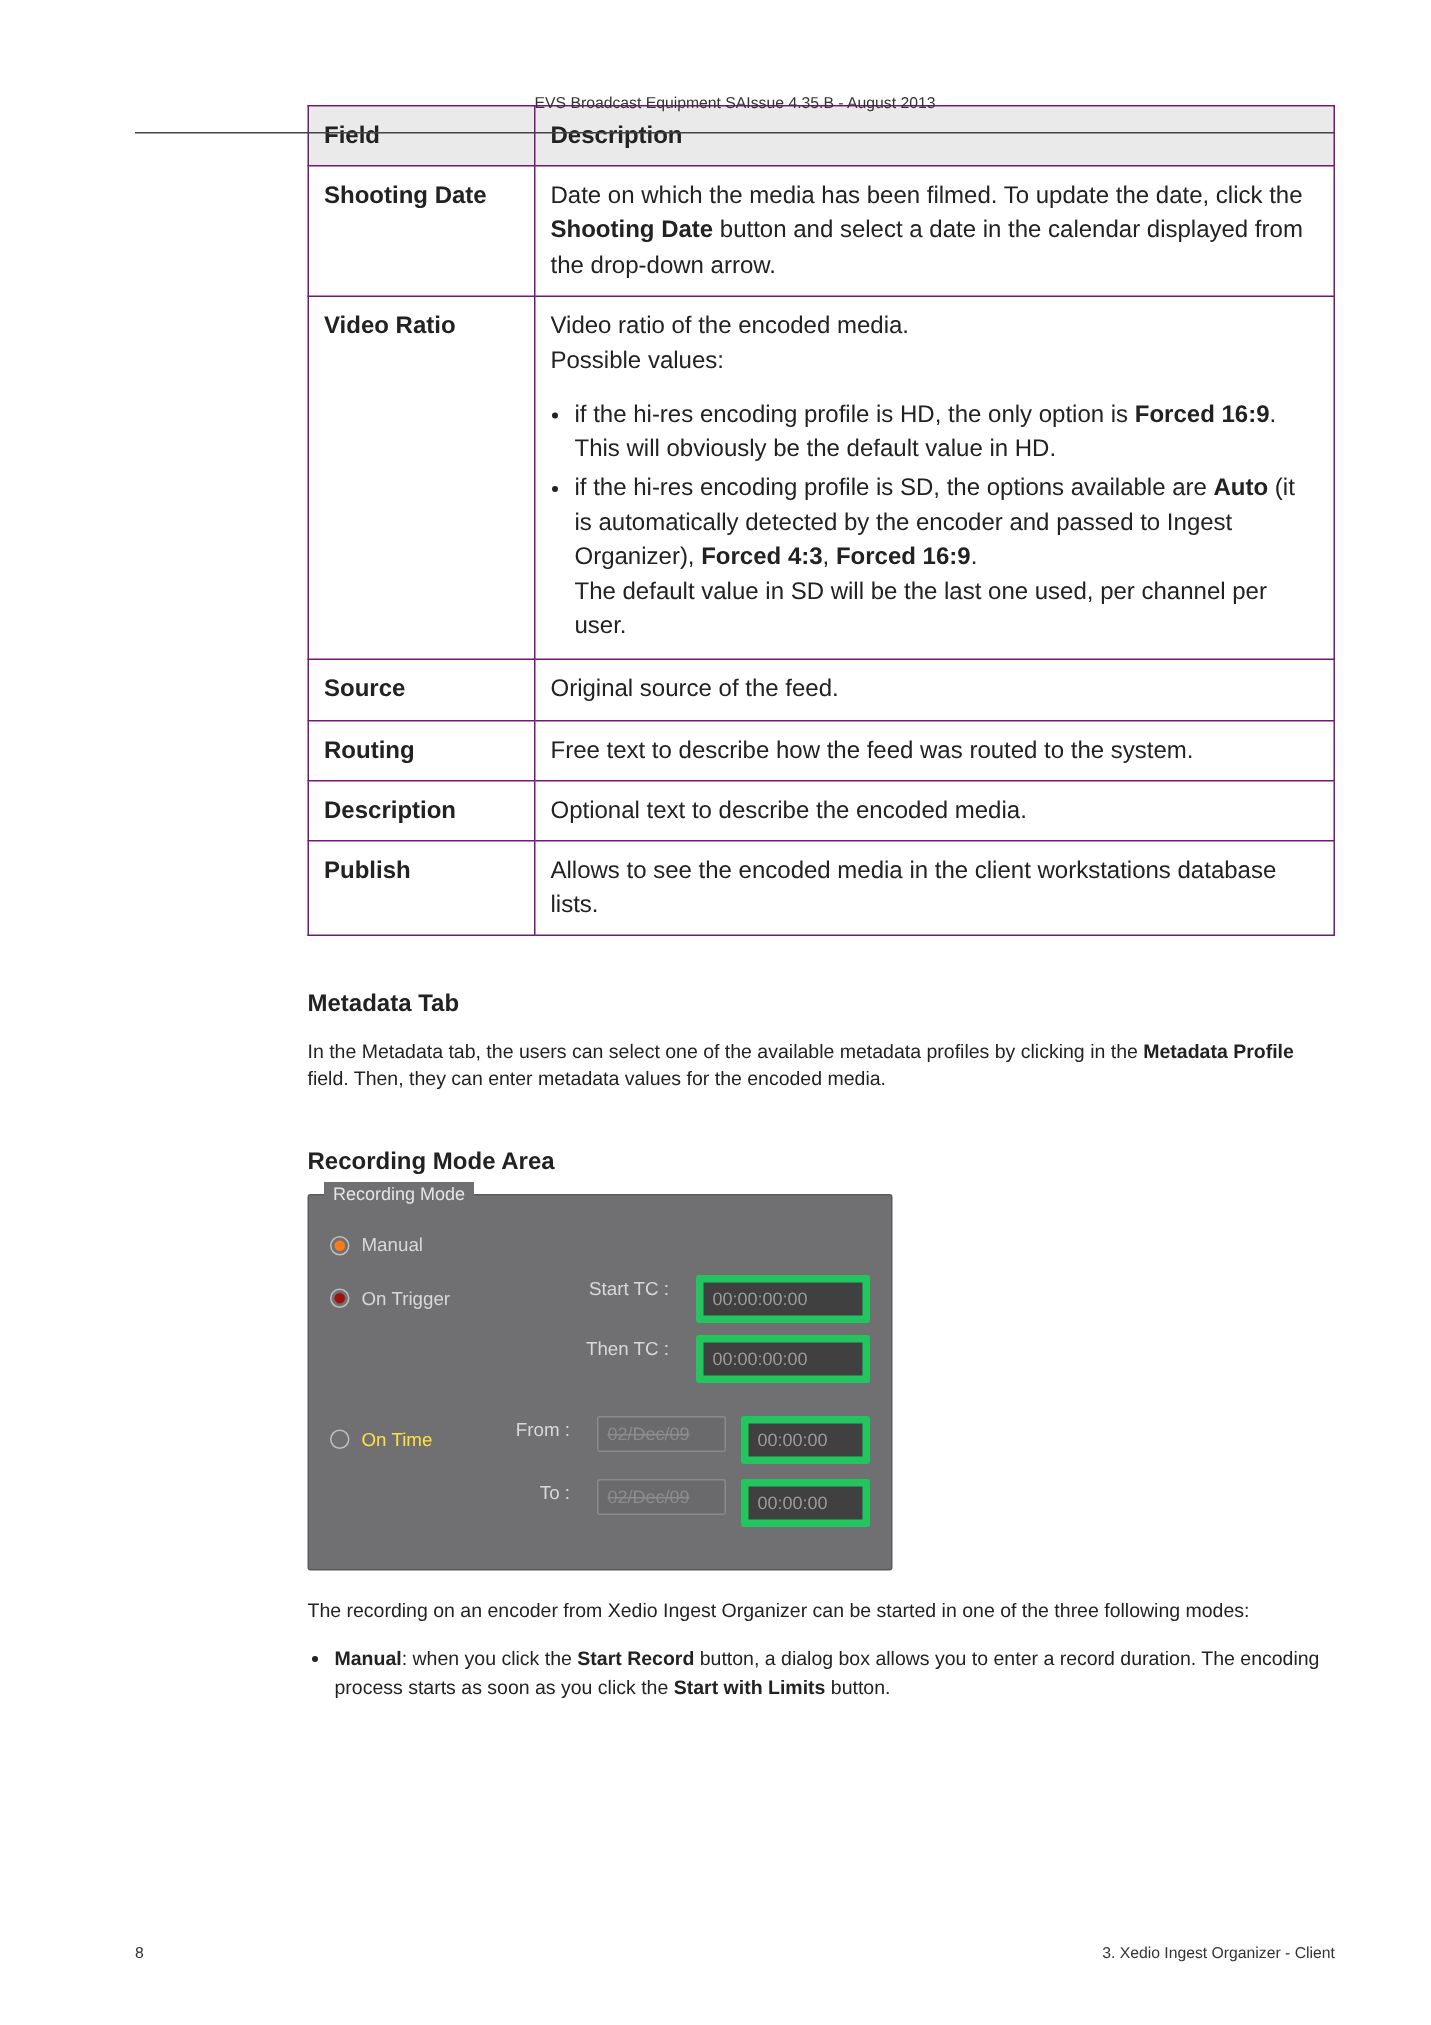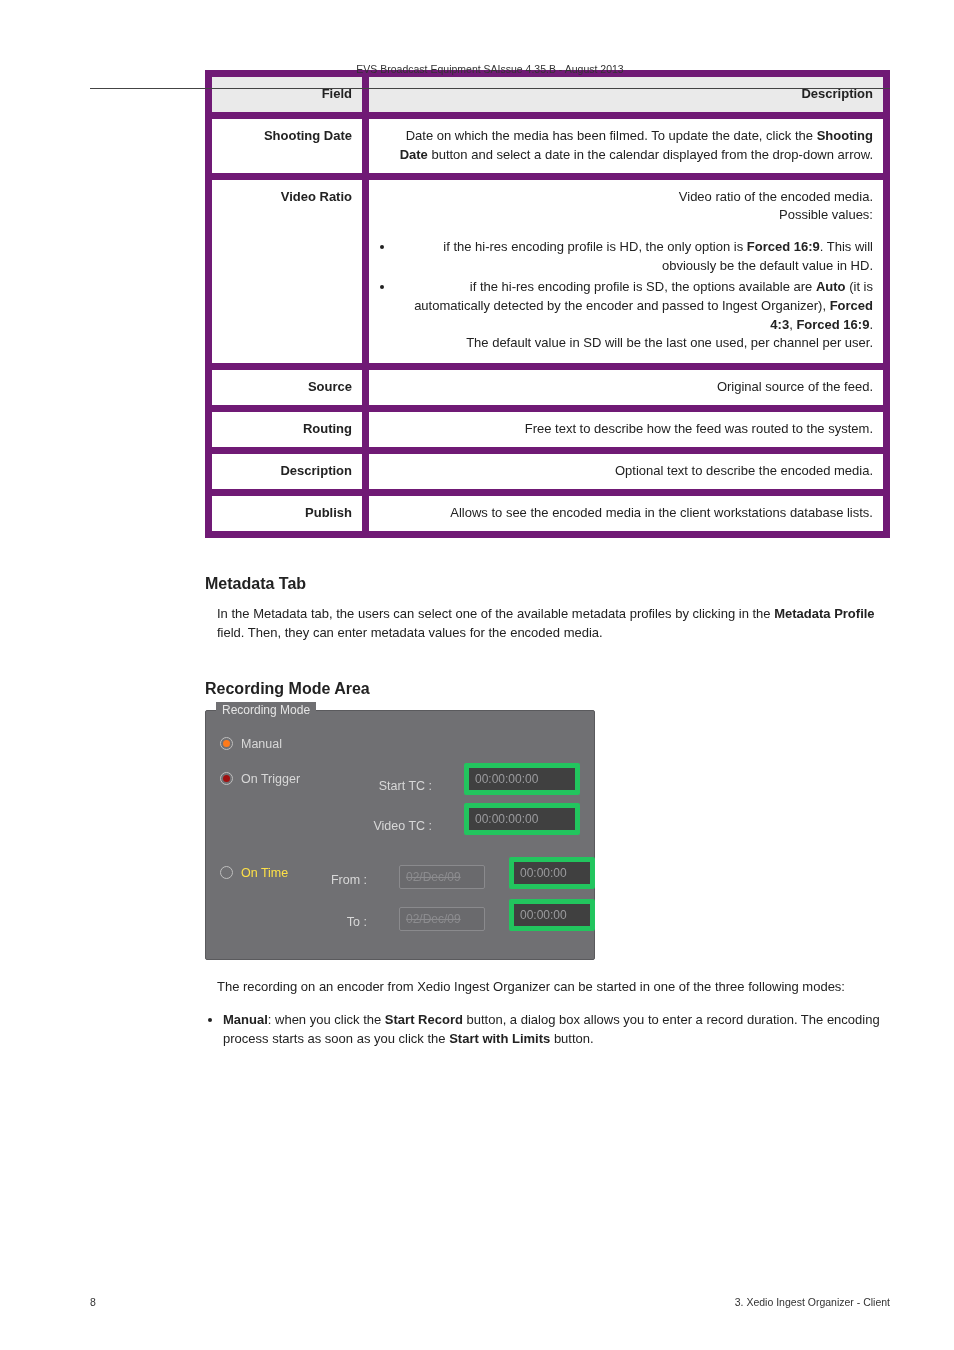--- a/index.html
+++ b/index.html
@@ -6,43 +6,43 @@
     --page-w:954px;
     --margin:205px;
     --hr:#666;
   }
   html,body{margin:0;padding:0;background:#fff;font-family:Arial,Helvetica,sans-serif;color:#222;font-size:13px;line-height:1.45}
   .page{width:var(--page-w);min-height:1350px;position:relative;box-sizing:border-box;padding-top:52px}
   .rule{position:absolute;left:90px;right:64px;top:88px;border-top:1.5px solid #444}
   .running-head{position:absolute;left:90px;right:64px;top:62px;font-size:10.5px;color:#333;display:flex;justify-content:center}
   .content{margin-left:var(--margin);margin-right:64px}
   table.doc{border-collapse:collapse;width:100%;margin-top:18px}
-  table.doc th, table.doc td{border:7px solid #701a75;padding:8px 10px;vertical-align:top;font-size:13px;text-align:right}
+  table.doc th, table.doc td{border:1px solid #701a75;padding:8px 10px;vertical-align:top;font-size:16px;text-align:left}
   table.doc th.head{background:#eaeaea;font-weight:bold}
   table.doc td.field{font-weight:bold;width:130px}
   .bullet-list{margin:13px 0 0 0;padding-left:16px}
   .bullet-list li{margin-bottom:2px}
   h2.sec{font-family:Arial,Helvetica,sans-serif;font-size:16px;font-weight:bold;margin:34px 0 10px 0}
-  p.para{margin:8px 0 14px 12px}
+  p.para{margin:8px 0 14px 0}
   .b{font-weight:bold}
 
   
   .panel-wrap{margin:4px 0 18px 0}
   .panel{width:360px;background:#707073;border:1px solid #5a5a5d;border-radius:2px;padding:14px 14px 18px 14px;color:#d8d8d8;font-size:12.5px;position:relative}
   .panel-legend{position:absolute;top:-9px;left:10px;background:#707073;padding:0 6px;color:#e5e5e5;font-size:12px}
   .row{display:flex;align-items:center;margin:10px 0}
   .radio{width:11px;height:11px;border-radius:50%;border:1.5px solid #bfbfbf;margin-right:8px;flex:none;display:inline-block;position:relative;background:#707073}
   .radio.inner-orange::after{content:"";position:absolute;inset:2px;border-radius:50%;background:#ff7a1a}
   .radio.inner-red::after{content:"";position:absolute;inset:2px;border-radius:50%;background:#a01010}
   .lbl{min-width:78px}
   .faint{color:#fde047}
   .field-label{width:76px;text-align:right;margin-right:8px;display:inline-block}
   .tc-box{width:94px;height:22px;border:5px solid #22c55e;background:#404040;color:#9b9b9e;font-size:12px;line-height:22px;padding:0 6px;border-radius:2px}
   .tc-box.small{width:64px}
-  .right-col{margin-left:auto;display:flex;align-items:flex-end;gap:24px}
+  .right-col{margin-left:auto;display:flex;align-items:flex-start;gap:10px}
   .date-box{width:72px;height:22px;border:1px solid #8a8a8d;background:#6a6a6d;color:#8c8c8f;font-size:12px;line-height:22px;padding:0 6px;border-radius:2px}
   .strike{text-decoration:line-through;text-decoration-color:#8c8c8f}
 
   .post-panel{margin-top:14px}
   ul.doc-bullets{list-style:disc;padding-left:18px;margin:10px 0}
   ul.doc-bullets>li{margin-bottom:6px}
 
   .footer{position:absolute;left:90px;right:64px;bottom:40px;font-size:10.5px;color:#333;display:flex;justify-content:space-between}
 </style>
 </head>
@@ -128,21 +128,21 @@
           <span class="lbl">On Trigger</span>
           <div class="right-col">
             <span class="field-label">Start TC :</span>
             <span class="tc-box">00:00:00:00</span>
           </div>
         </div>
         <div class="row" style="margin-top:-2px">
           <span class="lbl" style="visibility:hidden">.</span>
           <span class="radio" style="visibility:hidden"></span>
           <div class="right-col">
-            <span class="field-label">Video TC :</span>
+            <span class="field-label">Then TC :</span>
             <span class="tc-box">00:00:00:00</span>
           </div>
         </div>
 
         <div class="row" style="margin-top:22px">
           <span class="radio"></span>
           <span class="lbl faint">On Time</span>
           <div class="right-col">
             <span class="field-label" style="width:48px">From :</span>
             <span class="date-box strike">02/Dec/09</span>

